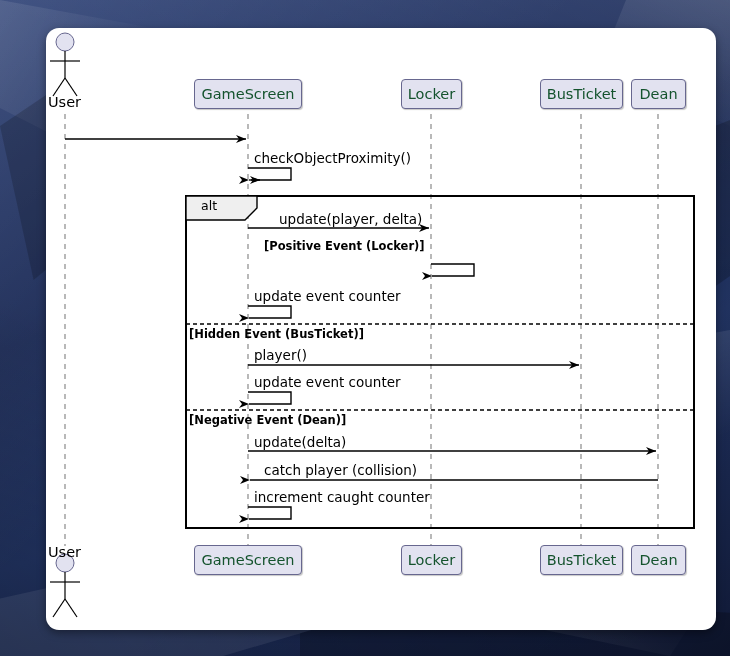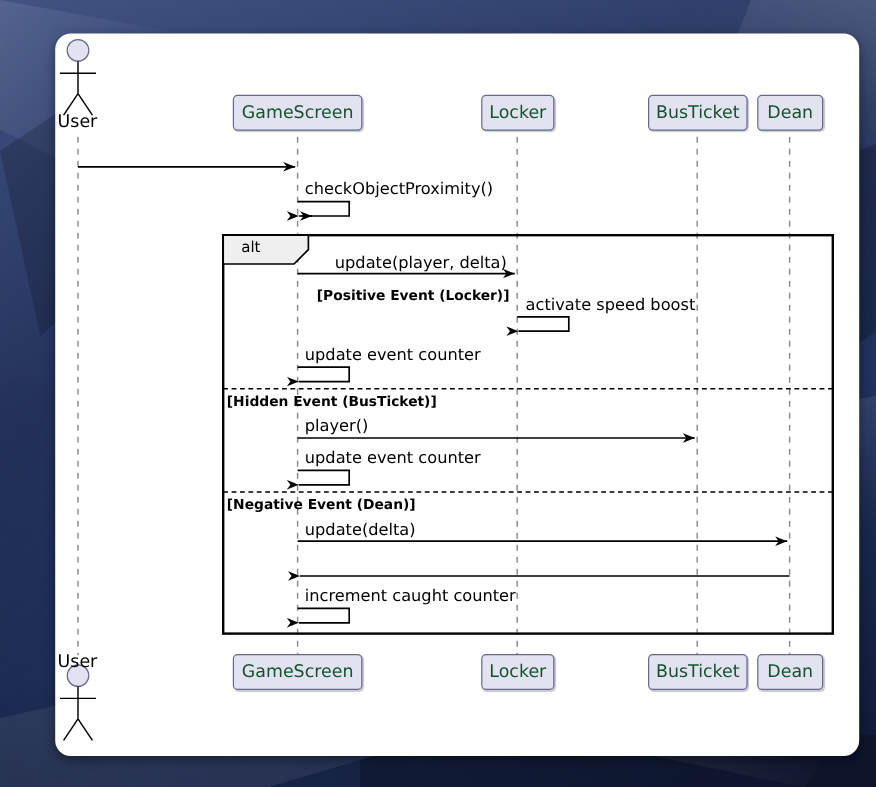--- a/index.html
+++ b/index.html
@@ -197,20 +197,20 @@
   <div class="participant" style="left:585px; top:517px; width:55px;">Dean</div>
 
   <div class="alt-tag" style="left:155px; top:170px;">alt</div>
 
   <div class="frag-label" style="left:218px; top:171px;margin-top:40px;">[Positive Event (Locker)]</div>
   <div class="frag-label" style="left:143px; top:385px;">[Negative Event (Dean)]</div>
   <div class="frag-label" style="left:143px; top:299px;">[Hidden Event (BusTicket)]</div>
 
   <div class="msg-label" style="left:208px; top:122px;">checkObjectProximity()</div>
   <div class="msg-label" style="left:208px; top:183px;margin-left:25px;">update(player, delta)</div>
-  <div class="msg-label" style="left:392px; top:218px;">activate speed boost</div>
   <div class="msg-label" style="left:208px; top:260px;">update event counter</div>
   <div class="msg-label" style="left:208px; top:319px;">player()</div>
   <div class="msg-label" style="left:208px; top:346px;">update event counter</div>
   <div class="msg-label" style="left:208px; top:406px;">update(delta)</div>
+  <div class="msg-label" style="left:218px; top:434px;">catch player (collision)</div>
   <div class="msg-label" style="left:208px; top:461px;">increment caught counter</div>
 
 </div>
 
 </body></html>

